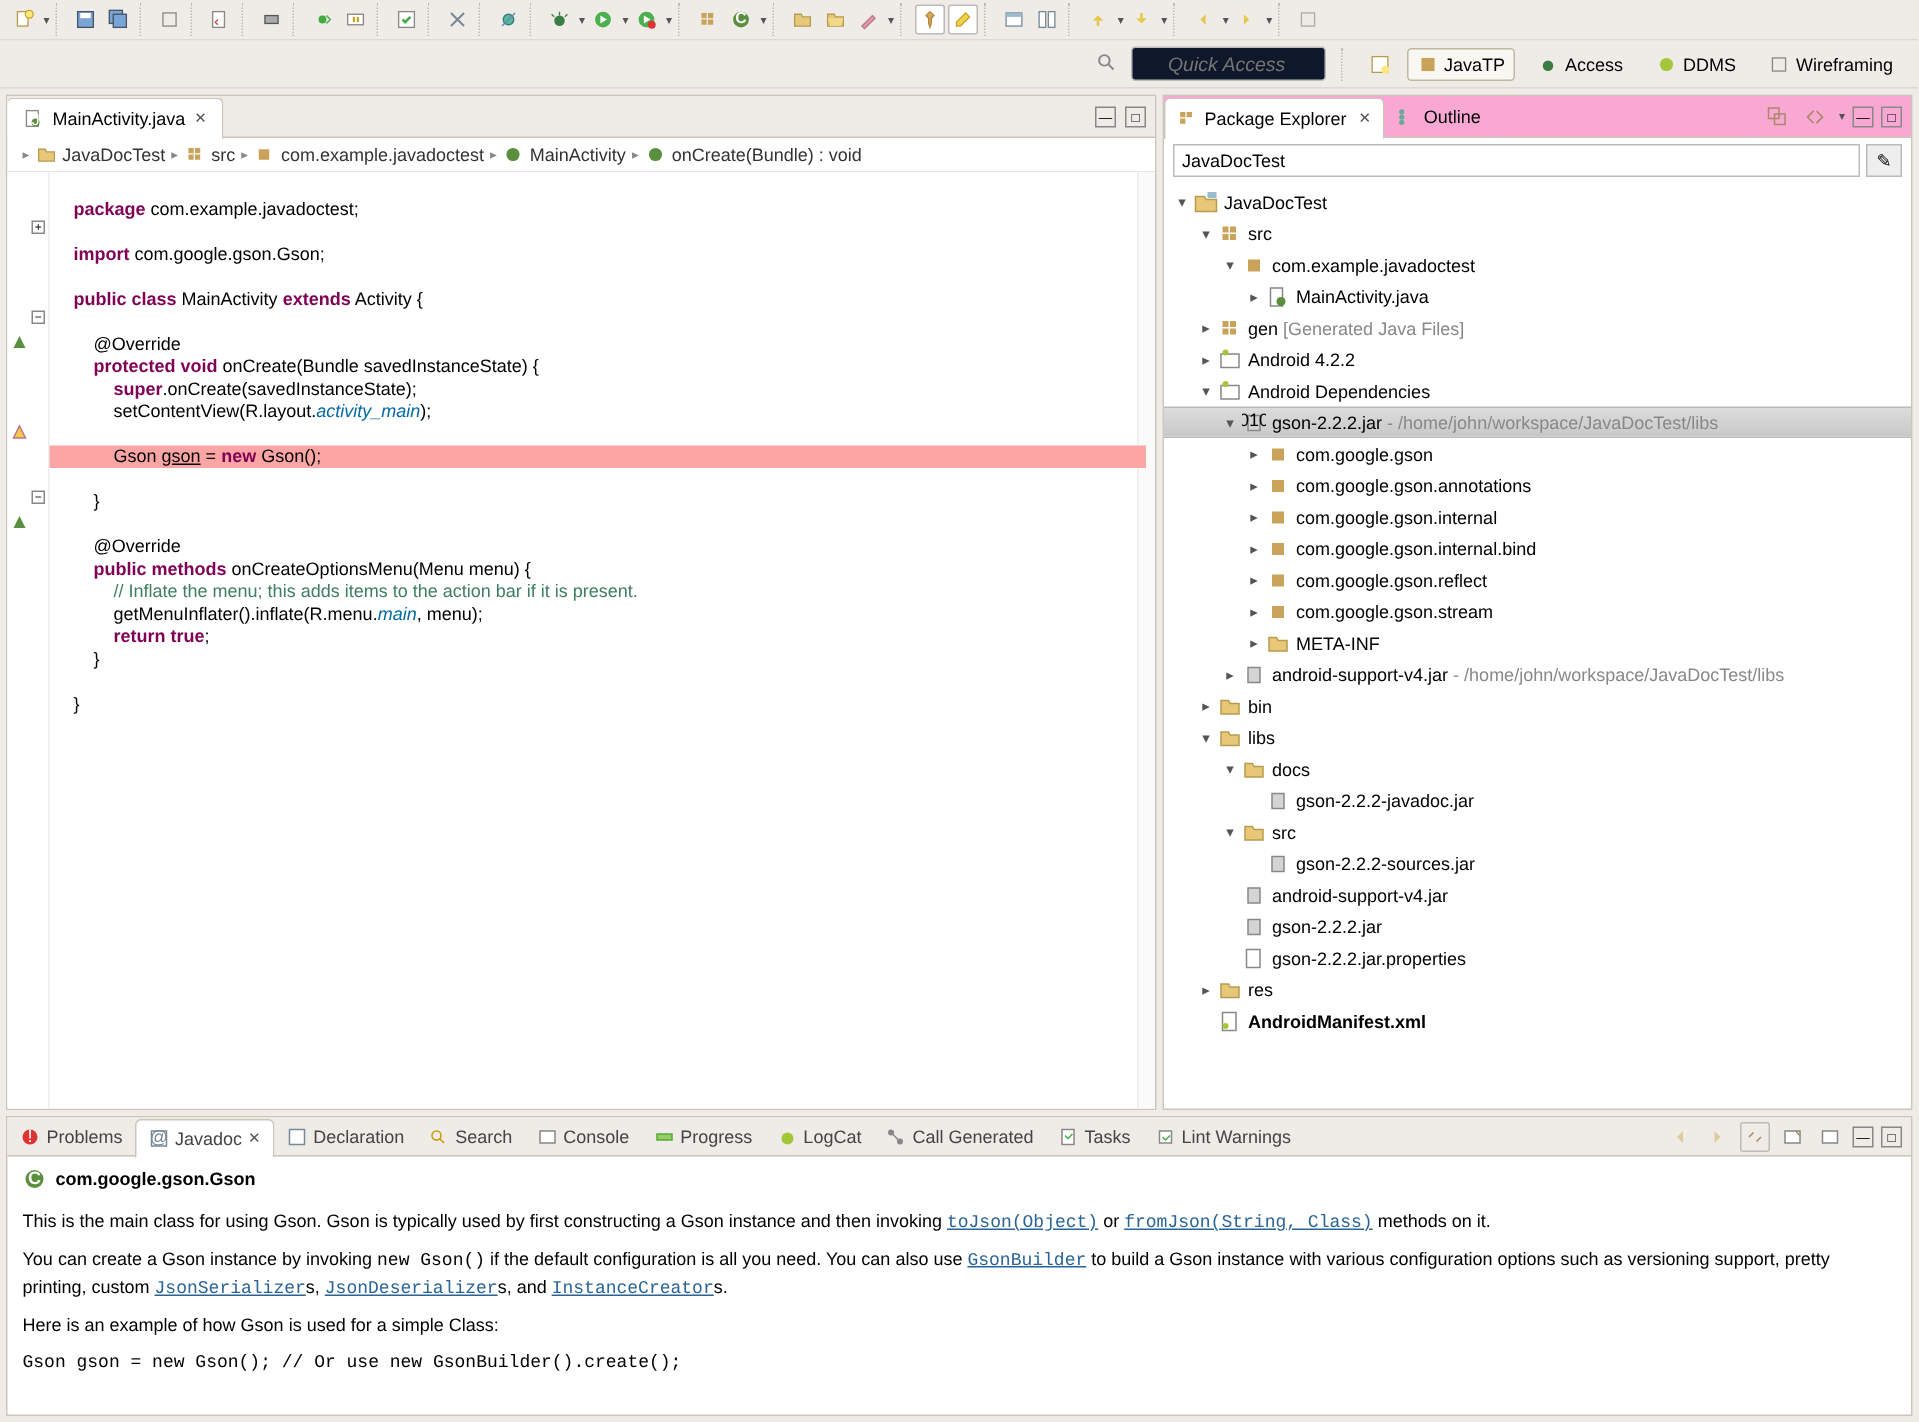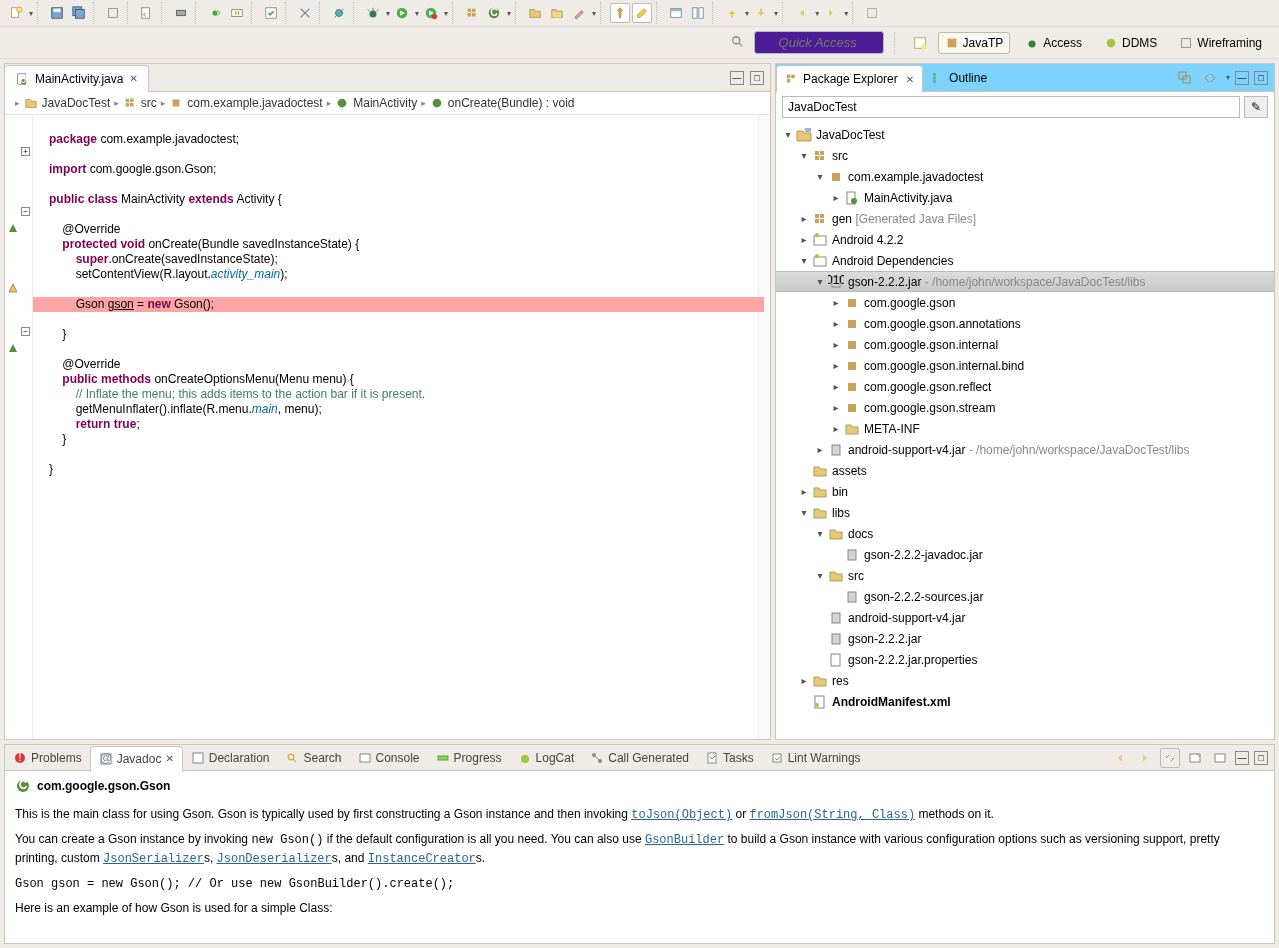--- a/index.html
+++ b/index.html
@@ -6,21 +6,21 @@
 body { background: #efebe7; width: 1279px; height: 948px; overflow: hidden; display: flex; flex-direction: column; }
 
 
 .toolbar-row { display: flex; align-items: center; gap: 2px; padding: 2px 6px; background: #efebe7; border-bottom: 1px solid #ddd8d2; }
 .tb-sep { width: 6px; height: 22px; border-left: 1px dotted #bbb; margin: 0 2px; }
 .tb-btn { width: 20px; height: 20px; display:flex; align-items:center; justify-content:center; cursor:pointer; border-radius:2px; }
 .tb-icon { width:14px; height:14px; }
 .drop-arrow { font-size:8px; color:#555; margin-left:1px; }
 
 .quick-access { margin-left:auto; display:flex; align-items:center; gap:8px; }
-.qa-input { border:1px solid #bbb; border-radius:3px; padding:3px 18px 3px 24px; width:130px; font-size:13px; color:#aaa; font-style:italic; background:#4c1d95;margin-left:28px; }
+.qa-input { border:1px solid #bbb; border-radius:3px; padding:3px 18px 3px 24px; width:130px; font-size:13px; color:#aaa; font-style:italic; background:#0f172a;margin-left:28px; }
 .qa-wrap { position:relative; }
 .qa-wrap .mag { position:absolute; left:5px; top:4px; width:14px; height:14px; }
 
 .persp-btn { display:flex; align-items:center; gap:4px; padding:3px 6px; border:1px solid transparent; cursor:pointer; }
 .persp-btn.active { border:1px solid #bfb99f; background:#f9f7f2; border-radius:3px; }
 .persp-icon { width:14px; height:14px; }
 
 
 .main-area { flex:1; display:flex; padding:4px 4px 0 4px; gap:4px; min-height:0; }
 .left-pane { flex:1; display:flex; flex-direction:column; border:1px solid #ccc5ba; background:#fff; min-width:0; }
@@ -44,21 +44,21 @@
 .gutter-mark { position:absolute; left:2px; width:12px; height:12px; }
 .fold { position:absolute; left:16px; width:9px; height:9px; border:1px solid #888; background:#fff; font-size:8px; line-height:7px; text-align:center; cursor:pointer; }
 .code { padding:2px 0 0 6px; line-height:15px; white-space:pre; flex:1; position:relative; }
 .code .hl { background:#fca5a5; display:block; margin-left:-6px; padding-left:6px; margin-right:-6px; }
 .kw { color:#7f0055; font-weight:bold; }
 .com { color:#3f7f5f; }
 .fld { color:#0369a1; font-style:italic; }
 .ov-ruler { width:12px; background:#fafafa; border-left:1px solid #eee; }
 
 
-.right-tabs { display:flex; align-items:center; background:#7dd3fc; height:28px; padding:0; }
+.right-tabs { display:flex; align-items:center; background:#f9a8d4; height:28px; padding:0; }
 .right-tab { display:flex; align-items:center; gap:4px; padding:5px 8px; cursor:pointer; height:28px; border-bottom:1px solid #ccc5ba; }
 .right-tab.active { background:#fff; border-top:1px solid #ccc5ba; border-left:1px solid #ccc5ba; border-right:1px solid #ccc5ba; border-bottom:1px solid #fff; border-radius:4px 4px 0 0; position:relative; top:1px; }
 .right-tab-close { font-size:10px; color:#555; margin-left:4px; }
 .right-tabs-spacer { flex:1; border-bottom:1px solid #ccc5ba; height:28px; }
 .right-tabs-ctrls { display:flex; gap:5px; padding:0 6px; align-items:center; border-bottom:1px solid #ccc5ba; height:28px; }
 
 .pe-filter { display:flex; padding:4px 6px; gap:4px; }
 .pe-input { flex:1; border:1px solid #bbb; padding:3px 5px; font-size:12px; }
 .pe-clear { width:24px; border:1px solid #bbb; background:#eee; cursor:pointer; display:flex; align-items:center; justify-content:center; }
 
@@ -620,29 +620,20 @@
       <div class="tree-row" style="padding-left:38px;">
           <span class="tw">▸</span>
           <span class="ti">
             <svg width="16" height="16">
               <rect x="4" y="3" width="8" height="10" fill="#d4d4d4" stroke="#888"></rect>
             </svg>
           </span>
           <span class="tl"><span>android-support-v4.jar</span><span class="tlgray"> - /home/john/workspace/JavaDocTest/libs</span></span>
         </div>
       <div class="tree-row" style="padding-left:22px;">
-          <span class="tw"></span>
-          <span class="ti">
-            <svg width="16" height="16">
-              <path d="M2 4h5l1 2h6v7H2z" fill="#e6c878" stroke="#b89b4e"></path>
-            </svg>
-          </span>
-          <span class="tl">assets</span>
-        </div>
-      <div class="tree-row" style="padding-left:22px;">
           <span class="tw">▸</span>
           <span class="ti">
             <svg width="16" height="16">
               <path d="M2 4h5l1 2h6v7H2z" fill="#e6c878" stroke="#b89b4e"></path>
             </svg>
           </span>
           <span class="tl">bin</span>
         </div>
       <div class="tree-row" style="padding-left:22px;">
           <span class="tw">▾</span>
@@ -844,16 +835,16 @@
   <div class="javadoc-body">
     <div class="javadoc-head">
       <svg width="16" height="16">
           <circle cx="8" cy="8" r="6" fill="#5a8f3d"></circle>
           <text x="8" y="11" text-anchor="middle" fill="#fff" font-size="8" font-weight="bold">C</text>
         </svg>
       <span>com.google.gson.Gson</span>
     </div>
     <p><span>This is the main class for using Gson. Gson is typically used by first constructing a Gson instance and then invoking </span><a href="#">toJson(Object)</a><span> or </span><a href="#">fromJson(String, Class)</a><span> methods on it.</span></p>
     <p><span>You can create a Gson instance by invoking </span><code>new Gson()</code><span> if the default configuration is all you need. You can also use </span><a href="#">GsonBuilder</a><span> to build a Gson instance with various configuration options such as versioning support, pretty printing, custom </span><a href="#">JsonSerializer</a><span>s, </span><a href="#">JsonDeserializer</a><span>s, and </span><a href="#">InstanceCreator</a><span>s.</span></p>
+    <p>Here is an example of how Gson is used for a simple Class:</p>
     <p><code>Gson gson = new Gson(); // Or use new GsonBuilder().create();</code></p>
-    <p>Here is an example of how Gson is used for a simple Class:</p>
   </div>
 </div>
 
 </body></html>

